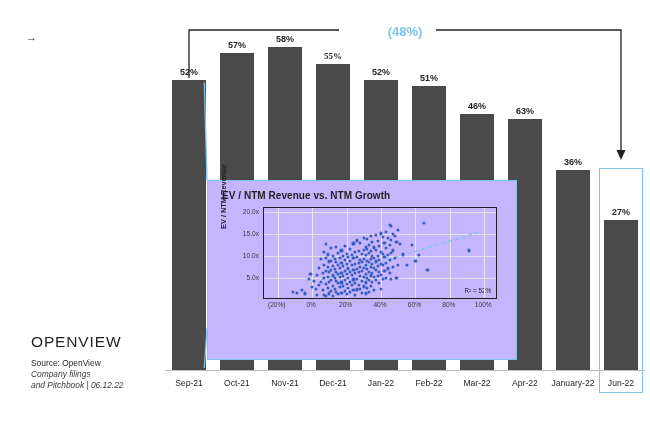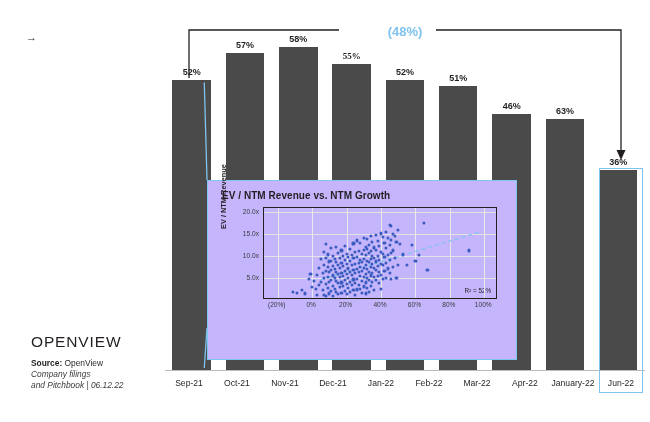--- a/index.html
+++ b/index.html
@@ -25,21 +25,21 @@
     font-size:8.2px;line-height:10.6px;color:#3b3b3b;letter-spacing:.01em;
   }
 
   
   .brandblock{position:absolute;left:31px;top:333px;width:150px;}
   .logo{
     font-size:15.5px;letter-spacing:.055em;color:#231f20;
     font-weight:400;line-height:18px;white-space:nowrap;
   }
   .source{margin-top:7px;font-size:8.4px;line-height:11.2px;color:#231f20;}
-  .source b{font-weight:bold;}
+  .source b{font-weight:normal;}
   .source .ital{font-style:italic;color:#3b3b3b;}
 
   
   .chart{position:absolute;left:165px;top:8px;width:480px;height:385px;}
 
   .plot{position:absolute;left:0;top:0;width:480px;height:362px;}
   .axis-line{
     position:absolute;left:0;top:362px;width:480px;height:1px;background:#b9bcc0;
   }
   .xlabels{
@@ -175,20 +175,24 @@
             <div class="bar" style="height: 256.185px; background: rgb(74, 74, 74);"></div>
             <div class="barlabel" style="bottom: 259.185px;">46%</div>
           </div>
           <div class="bargroup">
             <div class="bar" style="height: 250.615px; background: rgb(74, 74, 74);"></div>
             <div class="barlabel" style="bottom: 253.615px;">63%</div>
           </div>
           <div class="bargroup">
             <div class="bar" style="height: 200.492px; background: rgb(74, 74, 74);"></div>
             <div class="barlabel" style="bottom: 203.492px;">36%</div>
+          </div>
+          <div class="bargroup">
+            <div class="bar" style="height: 150.369px; background: rgb(74, 74, 74);"></div>
+            <div class="barlabel" style="bottom: 153.369px;">27%</div>
           </div>
         </div>
       <div class="highlight-box" id="hl-box" style="left: 434px; width: 44px; top: 160px; height: 225px; border-color: rgb(127, 196, 239);"></div>
       <svg class="bracket" id="bracket-svg" width="480" height="160">
           <path d="M24,70 L24,22 L174,22" stroke="#231f20" stroke-width="1.3" fill="none"></path>
           <path d="M271,22 L456,22 L456,145" stroke="#231f20" stroke-width="1.3" fill="none"></path>
           <path d="M451.5,142 L456,152 L460.5,142 Z" fill="#231f20"></path>
         </svg>
       <div class="callout" id="callout" style="color: rgb(127, 196, 239); left: 240px; top: 16px; transform: translateX(-50%);">(48%)</div>
     </div>

